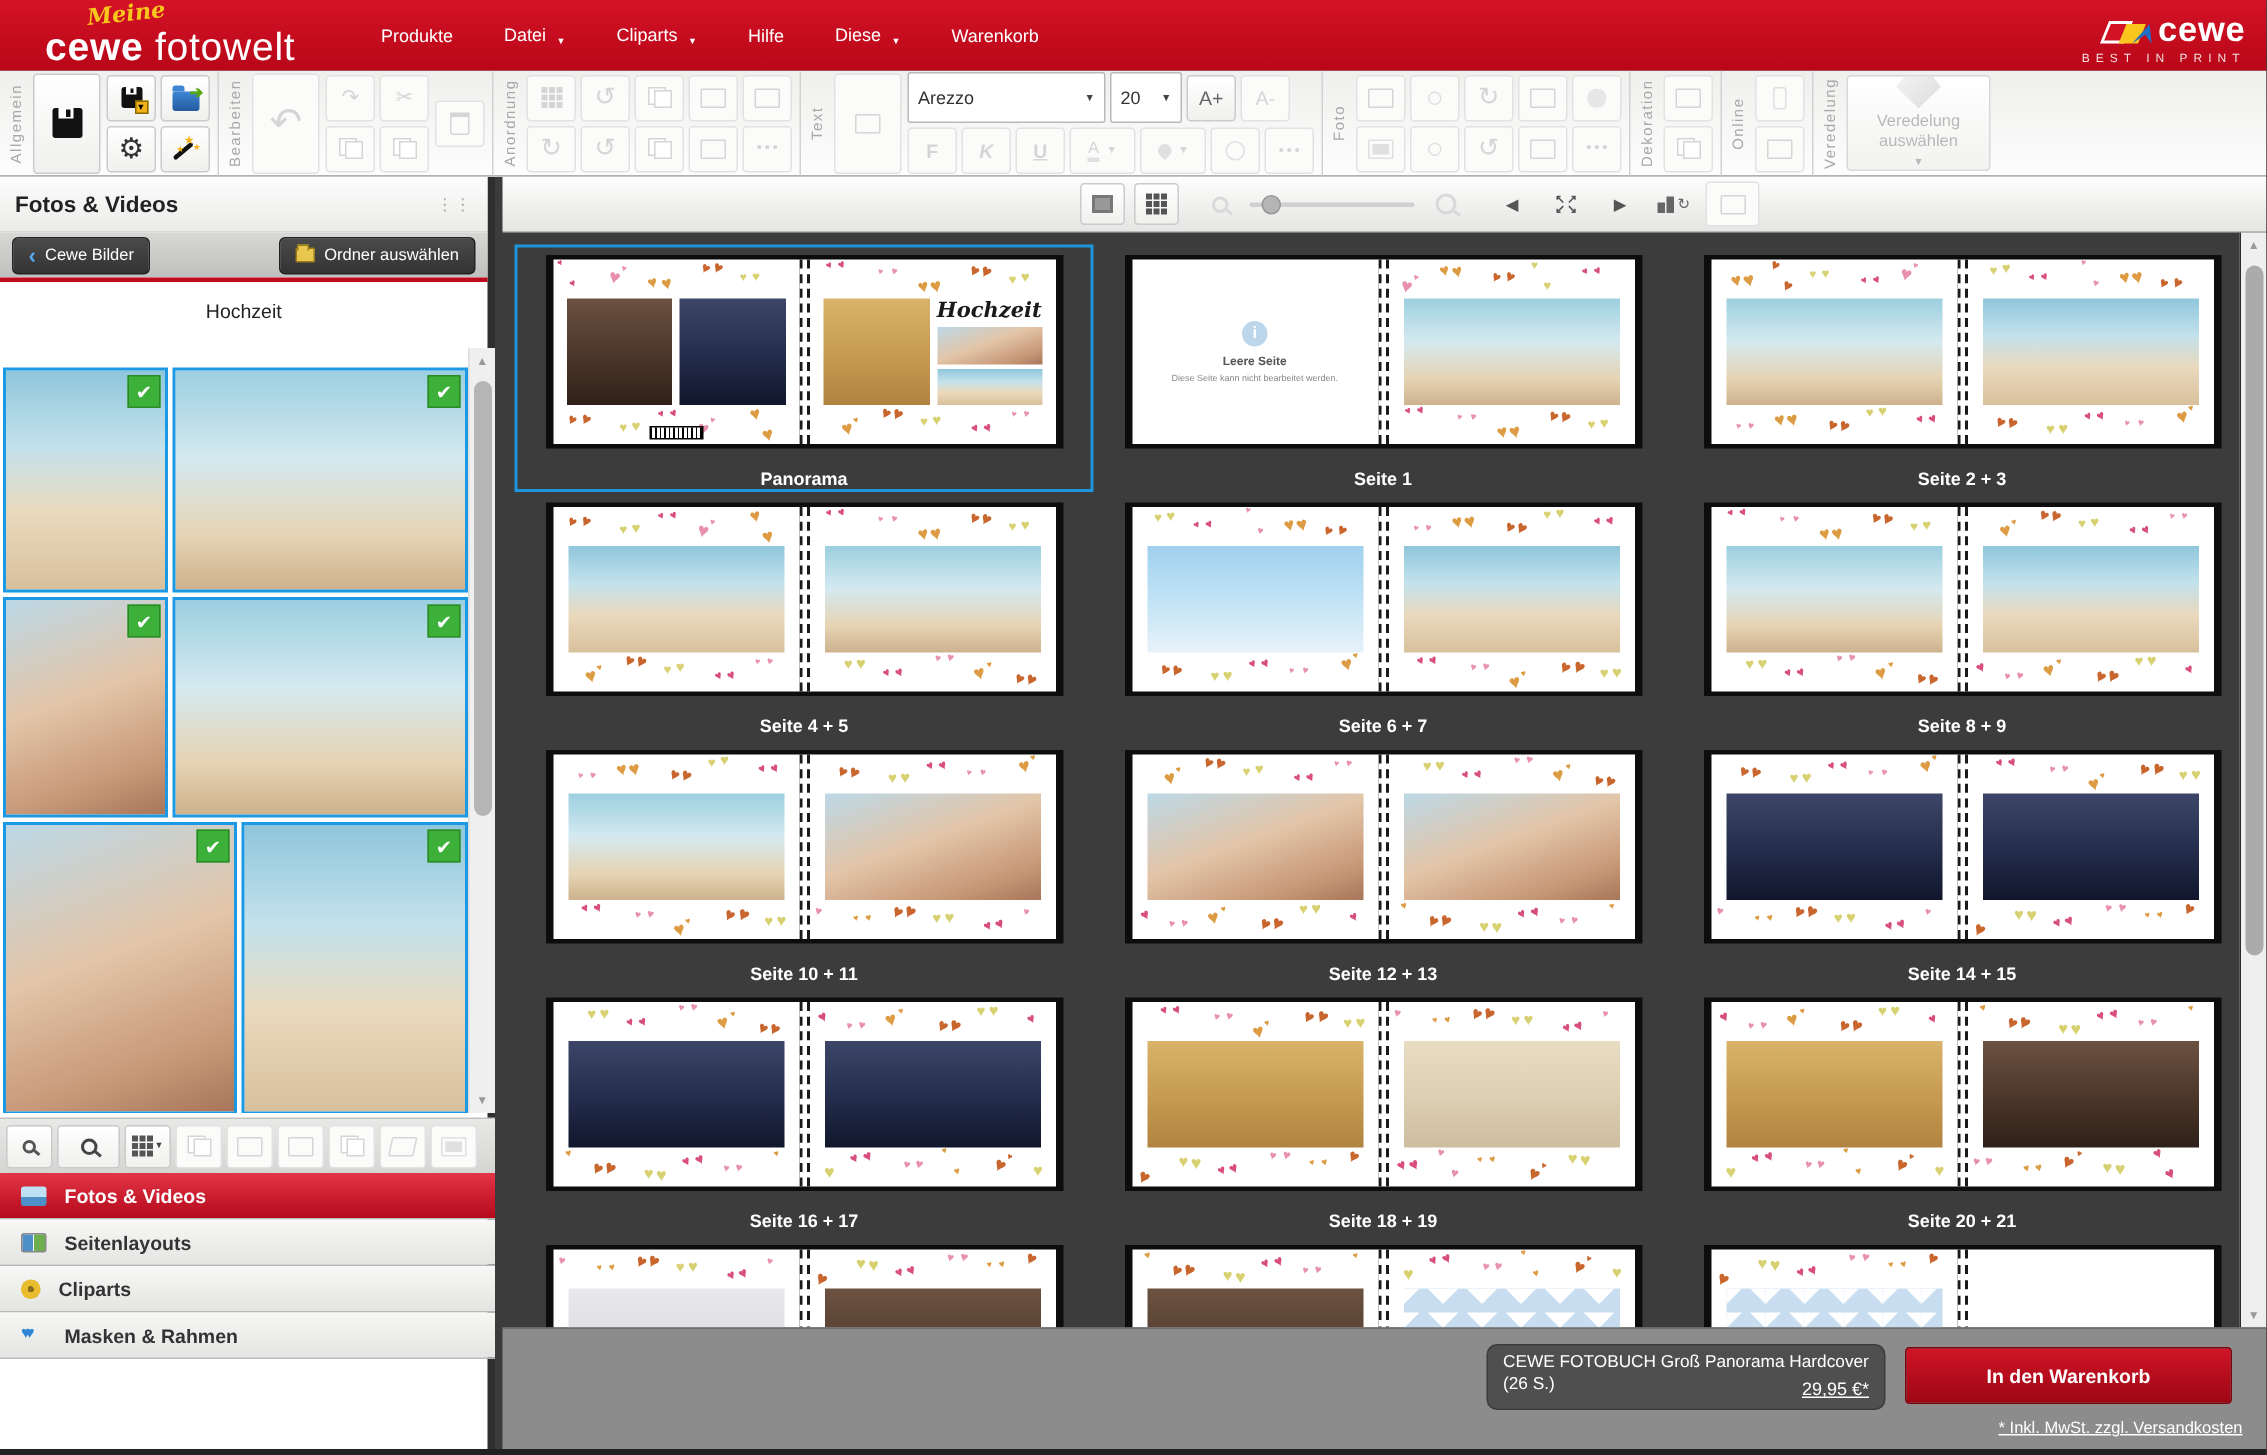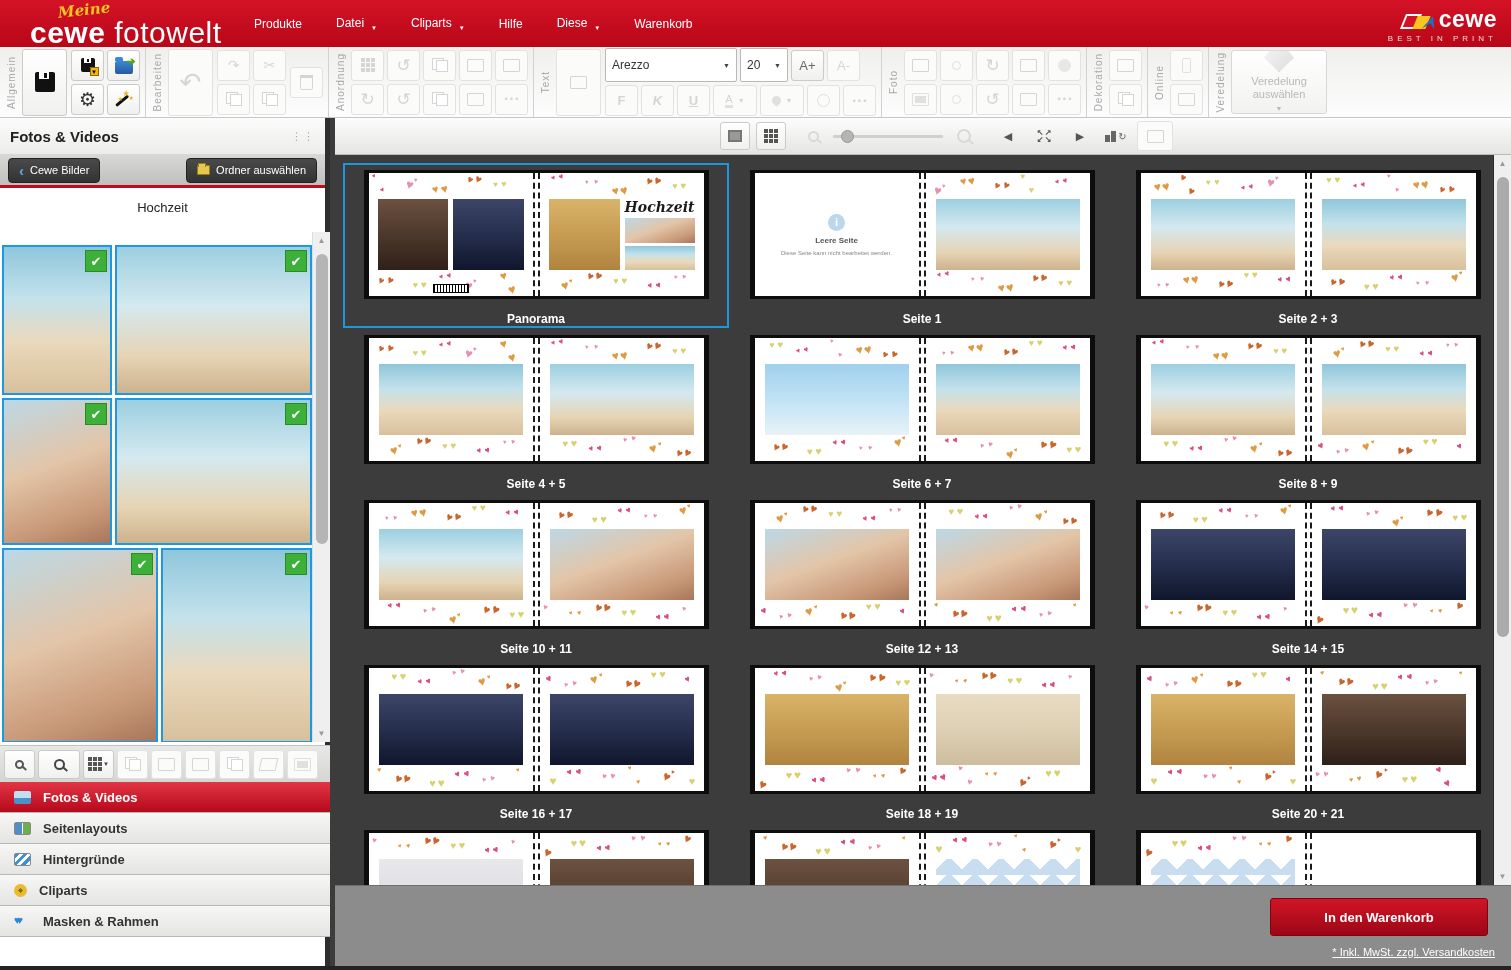--- a/index.html
+++ b/index.html
@@ -2,21 +2,21 @@
 <html><head>
 <meta charset="utf-8">
 <style>
   *{margin:0;padding:0;box-sizing:border-box}
   html,body{width:1511px;height:970px;overflow:hidden;font-family:"Liberation Sans",sans-serif;background:#3c3c3c;position:relative}
 
   
   .topbar{position:absolute;left:0;top:0;width:1511px;height:47px;background:linear-gradient(180deg,#d41226,#b80718);z-index:30}
   .logo{position:absolute;left:30px;top:2px;color:#fff;line-height:1}
   .logo .meine{font-family:"DejaVu Serif",serif;font-style:italic;font-weight:bold;color:#f8c61c;font-size:15px;margin-left:28px;transform:rotate(-6deg);display:inline-block}
-  .logo .mainline{font-size:30px;letter-spacing:.5px}
+  .logo .mainline{font-size:26px;letter-spacing:.5px}
   .logo .mainline b{font-weight:bold}
   .menu{position:absolute;left:240px;top:0;height:47px;display:flex;align-items:center;gap:6px}
   .menu-item{color:#fff;font-size:12px;padding:6px 14px;cursor:pointer;display:flex;align-items:flex-start;gap:7px;white-space:nowrap}
   .menu-item .dd{font-size:6px;color:#fff;margin-top:9px}
   .brand{position:absolute;right:14px;top:6px;text-align:right;color:#fff}
   .brand-row{display:flex;align-items:center;justify-content:flex-end;gap:6px}
   .marks{display:flex;align-items:flex-end;height:18px}
   .mark{width:13px;height:13px;transform:skewX(-22deg);margin-right:-4px}
   .mark.red{background:#d41226;border:2px solid #fff;width:16px;height:15px;z-index:1}
   .mark.yellow{background:#f8c61c;z-index:2}
@@ -532,24 +532,20 @@
   <div class="cats" id="cats">
       <div class="cat active">
         <span class="cic cic-photos"></span>
         <span class="lbl">Fotos &amp; Videos</span>
       </div>
       <div class="cat">
         <span class="cic cic-grid"></span>
         <span class="lbl">Seitenlayouts</span>
       </div>
       <div class="cat">
-        <span class="cic cic-stripes"></span>
-        <span class="lbl">Hintergründe</span>
-      </div>
-      <div class="cat">
         <span class="cic cic-flower"></span>
         <span class="lbl">Cliparts</span>
       </div>
       <div class="cat">
         <span class="cic cic-hearts">♥♥</span>
         <span class="lbl">Masken &amp; Rahmen</span>
       </div>
     </div>
 </div>
 
@@ -1409,20 +1405,24 @@
       </div>
     </div>
 
   <div class="main-scroll">
     <span class="arr" style="position:absolute;top:4px;left:0;width:100%;text-align:center;color:#9a9a9a;font-size:8px">▲</span>
     <div style="position:absolute;left:3px;top:22px;width:12px;height:460px;background:#ababab;border-radius:6px"></div>
     <span class="arr" style="position:absolute;bottom:4px;left:0;width:100%;text-align:center;color:#9a9a9a;font-size:8px">▼</span>
   </div>
 
   <div class="footer">
+    <div class="prod-box">
+      <span>CEWE FOTOBUCH Groß Panorama Hardcover (26 S.)</span>
+      <span class="prod-price">29,95 €*</span>
+    </div>
     <button class="cart-btn">
         <span>In den Warenkorb</span>
       </button>
     <a class="tax-link">* Inkl. MwSt. zzgl. Versandkosten</a>
   </div>
 </div>
 
 <div class="bottom-strip"></div>
 
 </body></html>

